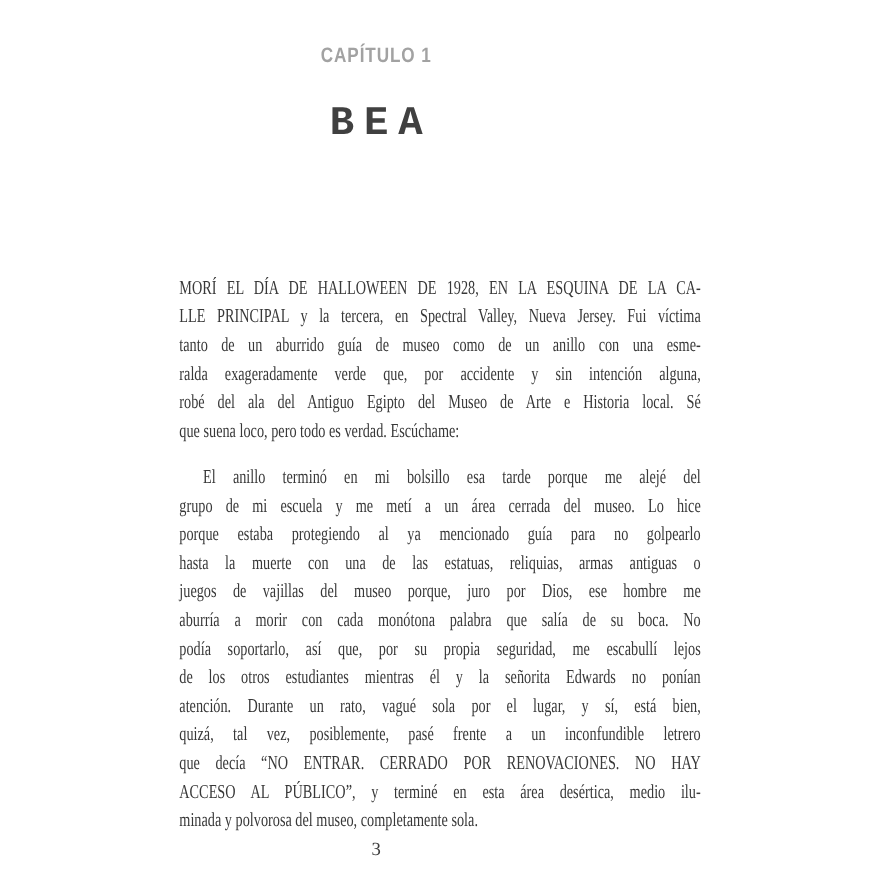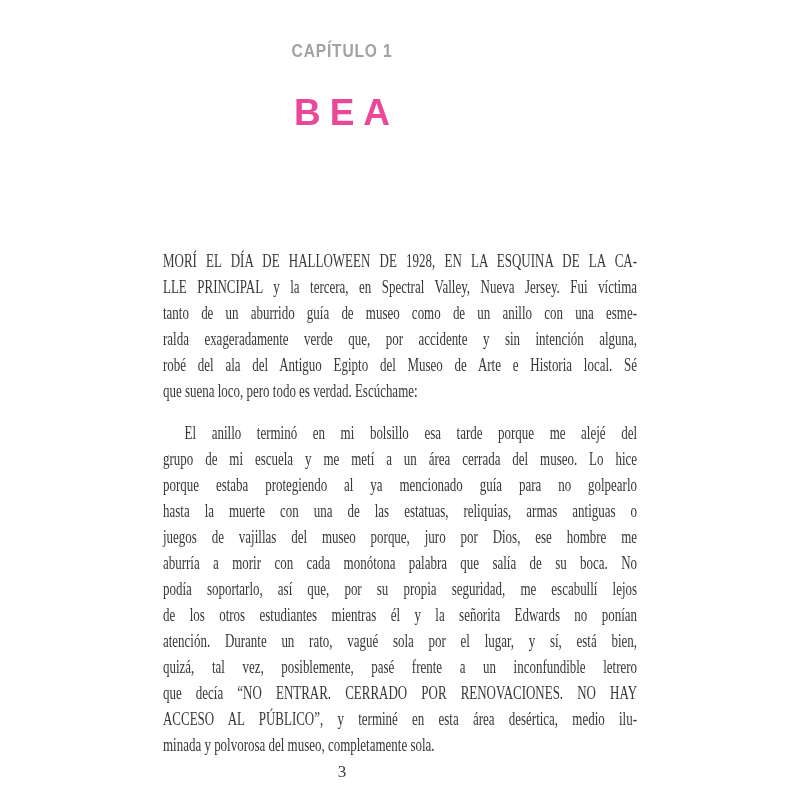--- a/index.html
+++ b/index.html
@@ -27,26 +27,26 @@
     color: #a2a2a2;
     transform: scaleX(0.82);
   }
 
   .chapter-title {
     position: absolute;
     top: 92px;
     left: 0;
     width: 100%;
     text-align: center;
-    font-family: Liberation Sans, sans-serif;
+    font-family: Liberation Mono, monospace;
     font-size: 37px;
     font-weight: bold;
     letter-spacing: 9px;
     text-indent: 9px; 
-    color: #ec4899;
+    color: #404040;
   }
 
   .body-text {
     position: absolute;
     left: 163px;
     top: 248px;
     width: 658px;               
     transform: scaleX(0.7204);  
     transform-origin: 0 0;
     font-size: 18px;

